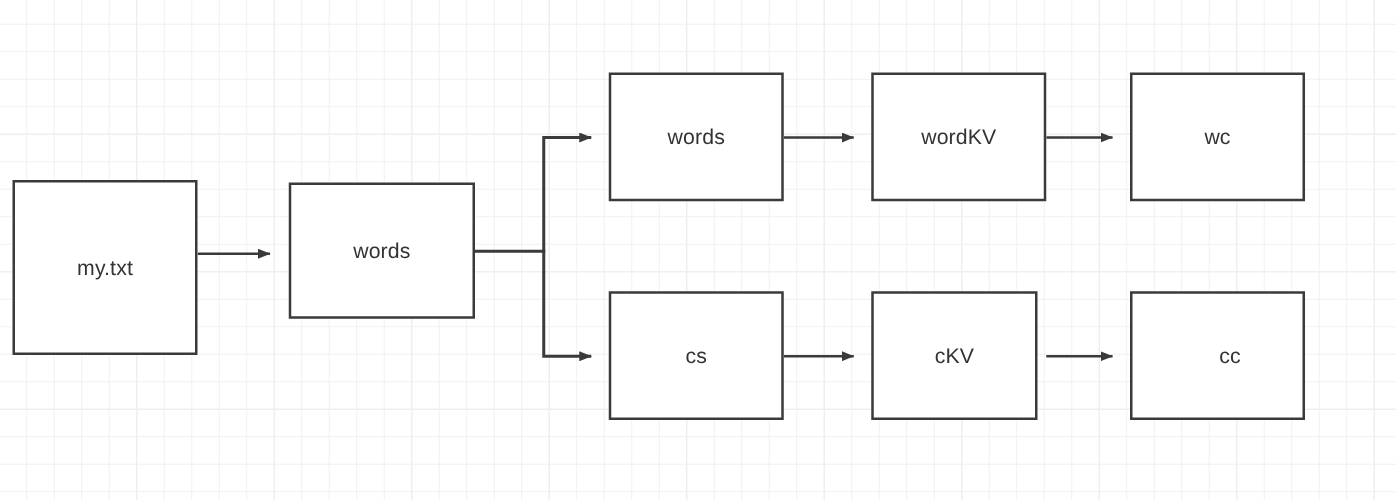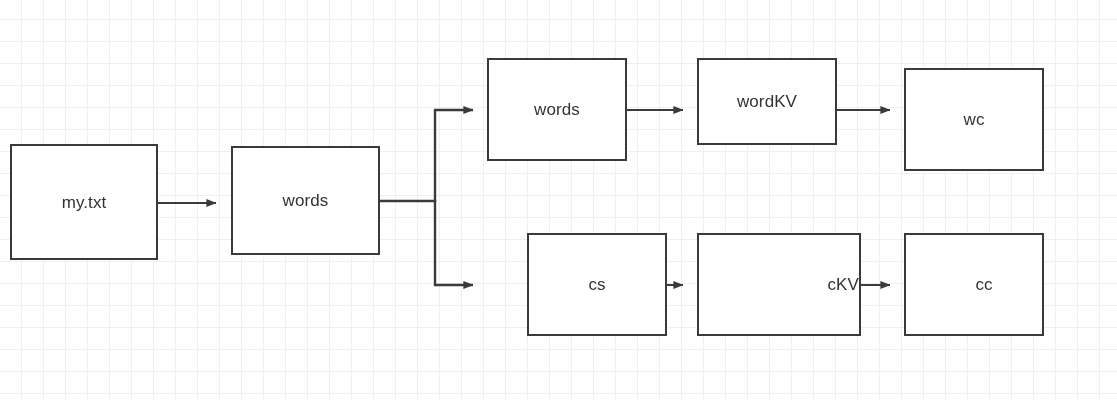--- a/index.html
+++ b/index.html
@@ -92,45 +92,45 @@
 
     <g>
       <path d="M627,285 L683,285" fill="none" stroke="#3a3a3a" stroke-width="2" marker-end="url(#arrowhead)"></path>
     </g>
 
     <g>
       <path d="M837,285 L890,285" fill="none" stroke="#3a3a3a" stroke-width="2" marker-end="url(#arrowhead)"></path>
     </g>
   </svg>
 
-  <div class="node" id="node-mytxt" style="left: 10px; top: 144px; width: 148px; height: 116px; background: rgb(255, 255, 255); border-color: rgb(58, 58, 58); border-width: 2px;">
+  <div class="node" id="node-mytxt" style="left: 10px; top: 144px; width: 148px; height: 140px; background: rgb(255, 255, 255); border-color: rgb(58, 58, 58); border-width: 2px;">
     <span class="node-label" style="color: rgb(51, 51, 51); font-size: 17px;">my.txt</span>
   </div>
 
   <div class="node" id="node-lines" style="left: 231px; top: 146px; width: 149px; height: 109px; background: rgb(255, 255, 255); border-color: rgb(58, 58, 58); border-width: 2px;">
     <span class="node-label" style="color: rgb(51, 51, 51); font-size: 17px;">words</span>
   </div>
 
   <div class="node" id="node-words" style="left: 487px; top: 58px; width: 140px; height: 103px; background: rgb(255, 255, 255); border-color: rgb(58, 58, 58); border-width: 2px;">
     <span class="node-label" style="color: rgb(51, 51, 51); font-size: 17px;">words</span>
   </div>
 
-  <div class="node" id="node-wordkv" style="left: 697px; top: 58px; width: 140px; height: 87px; background: rgb(255, 255, 255); border-color: rgb(58, 58, 58); border-width: 2px;">
+  <div class="node" id="node-wordkv" style="left: 697px; top: 58px; width: 140px; height: 103px; background: rgb(255, 255, 255); border-color: rgb(58, 58, 58); border-width: 2px;">
     <span class="node-label" style="color: rgb(51, 51, 51); font-size: 17px;">wordKV</span>
   </div>
 
-  <div class="node" id="node-wc" style="left: 904px; top: 68px; width: 140px; height: 103px; background: rgb(255, 255, 255); border-color: rgb(58, 58, 58); border-width: 2px;">
+  <div class="node" id="node-wc" style="left: 904px; top: 58px; width: 140px; height: 103px; background: rgb(255, 255, 255); border-color: rgb(58, 58, 58); border-width: 2px;">
     <span class="node-label" style="color: rgb(51, 51, 51); font-size: 17px;">wc</span>
   </div>
 
-  <div class="node" id="node-cs" style="left: 487px; top: 233px; width: 140px; height: 103px; background: rgb(255, 255, 255); border-color: rgb(58, 58, 58); border-width: 2px; margin-left: 40px;">
+  <div class="node" id="node-cs" style="left: 487px; top: 233px; width: 140px; height: 103px; background: rgb(255, 255, 255); border-color: rgb(58, 58, 58); border-width: 2px;">
     <span class="node-label" style="color: rgb(51, 51, 51); font-size: 17px;">cs</span>
   </div>
 
-  <div class="node" id="node-ckv" style="left: 697px; top: 233px; width: 164px; height: 103px; background: rgb(255, 255, 255); border-color: rgb(58, 58, 58); border-width: 2px; justify-content: flex-end;">
+  <div class="node" id="node-ckv" style="left: 697px; top: 233px; width: 133px; height: 103px; background: rgb(255, 255, 255); border-color: rgb(58, 58, 58); border-width: 2px;">
     <span class="node-label" style="color: rgb(51, 51, 51); font-size: 17px;">cKV</span>
   </div>
 
   <div class="node" id="node-cc" style="left: 904px; top: 233px; width: 140px; height: 103px; background: rgb(255, 255, 255); border-color: rgb(58, 58, 58); border-width: 2px;">
     <span class="node-label" style="color: rgb(51, 51, 51); font-size: 17px; margin-left: 20px;">cc</span>
   </div>
 
 </div>
 
 </body></html>

